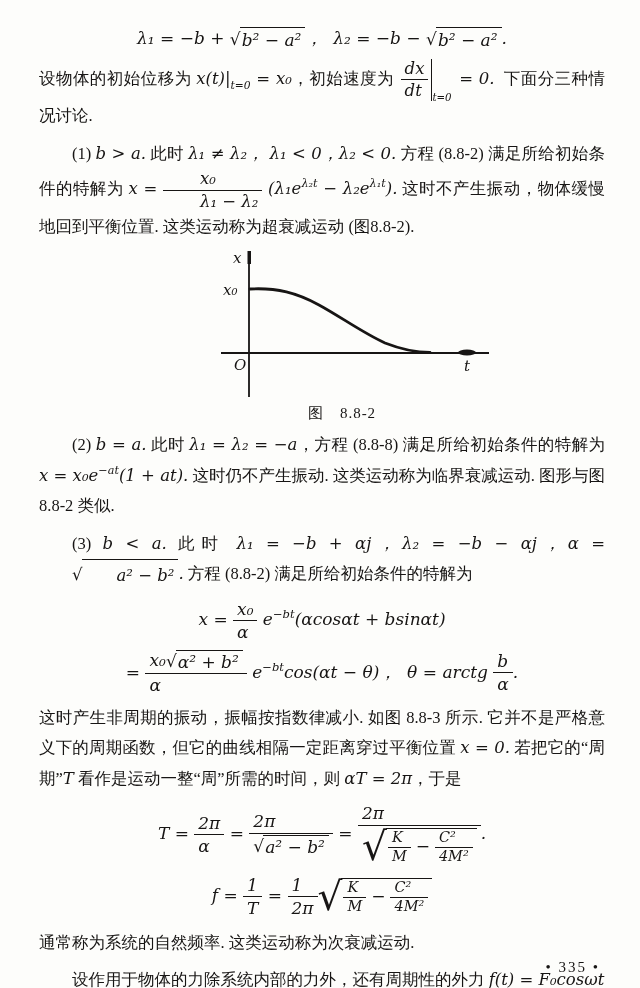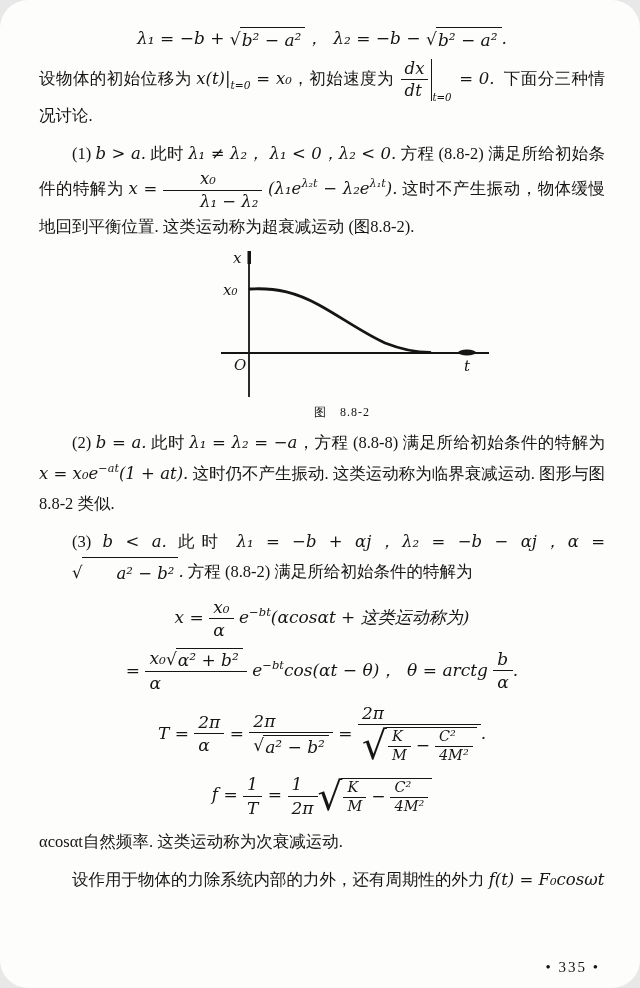--- a/index.html
+++ b/index.html
@@ -6,21 +6,20 @@
   html, body { margin: 0; padding: 0; background: #e8e8e8; }
   .page {
     position: relative;
     width: 640px;
     height: 988px;
     margin: 0 auto;
     background: #fdfdfb;
     overflow: hidden;
     color: #171514;
     font-family: "Liberation Serif", "DejaVu Serif", serif;
-    border-radius: 28px;
   }
   .content {
     padding: 22px 28px 0 32px;
     font-size: 16.5px;
     text-align: justify;
   }
   .para { margin: 7px; line-height: 1.85; }
   .indent { text-indent: 2em; }
   .term { font-weight: normal; }
   .math { font-family: "DejaVu Serif", serif; font-style: italic; }
@@ -50,21 +49,21 @@
   .sup { font-size: 0.68em; vertical-align: 0.6em; }
   .subsc { font-size: 0.65em; vertical-align: -0.45em; }
   .evalgrp { display: inline-flex; align-items: center; vertical-align: middle; margin: 0 2px; }
   .evalgrp .vline { align-self: stretch; border-left: 1.4px solid currentColor; margin-left: 3px; width: 0; }
   .evalgrp .esub { font-size: 0.62em; align-self: flex-end; transform: translateY(38%); font-style: italic; }
   .fig-block { margin: 4px 0 4px 185px; width: 290px; }
   .fig-block svg { display: block; }
   .figtext { font-family: "DejaVu Serif", serif; font-style: italic; font-size: 15px; fill: #171514; }
   .fig-caption {
     text-align: center;
-    font-size: 12px;
+    font-size: 15px;
     margin-top: 5px;
     position: relative;
     left: -20px;
     letter-spacing: 1px;
   }
   .pageno {
     position: absolute;
     right: 40px;
     bottom: 12px;
     font-weight: normal;
@@ -112,42 +111,43 @@
       <div class="fig-caption">图　8.8-2</div>
     </div>
 
     <p class="para indent"><span>(2) </span><span class="math">b = a.</span><span>&nbsp;此时 </span><span class="math">λ₁ = λ₂ = −a</span><span>，方程 (8.8-8) 满足所给初始条件的特解为 </span><span class="math">x = x₀e</span><span class="math sup">−at</span><span class="math">(1 + at).</span><span>&nbsp;这时仍不产生振动. 这类运动称为</span><span class="term">临界衰减运动</span><span>. 图形与图 8.8-2 类似.</span></p>
 
     <p class="para indent"><span>(3) </span><span class="math">b &lt; a.</span><span>&nbsp;此时 </span><span class="math">λ₁ = −b + αj，λ₂ = −b − αj，α = </span><span class="sqrt math">
           <span class="sign">√</span>
           <span class="bar">a² − b²</span>
         </span><span class="math">.</span><span>&nbsp;方程 (8.8-2) 满足所给初始条件的特解为</span></p>
 
-    <div class="formula"><span>x = </span><span class="frac"><span class="num">x₀</span><span class="den">α</span></span><span>&nbsp;e</span><span class="sup">−bt</span><span>(αcosαt + 这类运动称为)</span></div>
+    <div class="formula"><span>x = </span><span class="frac"><span class="num">x₀</span><span class="den">α</span></span><span>&nbsp;e</span><span class="sup">−bt</span><span>(αcosαt + bsinαt)</span></div>
 
     <div class="formula"><span>= </span><span class="frac"><span class="num"><span>x₀</span><span class="sqrt">
               <span class="sign">√</span>
               <span class="bar">α² + b²</span>
             </span></span><span class="den">α</span></span><span>&nbsp;e</span><span class="sup">−bt</span><span>cos(αt − θ)，&nbsp; θ = arctg </span><span class="frac"><span class="num">b</span><span class="den">α</span></span><span>.</span></div>
 
+    <p class="para"><span>这时产生非周期的振动，振幅按指数律减小. 如图 8.8-3 所示. 它并不是严格意义下的周期函数，但它的曲线相隔一定距离穿过平衡位置 </span><span class="math">x = 0.</span><span>&nbsp;若把它的“周期”</span><span class="math">T</span><span> 看作是运动一整“周”所需的时间，则 </span><span class="math">αT = 2π</span><span>，于是</span></p>
 
     <div class="formula tall"><span>T = </span><span class="frac"><span class="num">2π</span><span class="den">α</span></span><span> = </span><span class="frac"><span class="num">2π</span><span class="den"><span class="sqrt">
               <span class="sign">√</span>
               <span class="bar">a² − b²</span>
             </span></span></span><span> = </span><span class="frac"><span class="num">2π</span><span class="den"><span class="sqrt big">
               <span class="sign">√</span>
               <span class="bar"><span class="frac small"><span class="num">K</span><span class="den">M</span></span><span class="mbin">−</span><span class="frac small"><span class="num">C²</span><span class="den">4M²</span></span></span>
             </span></span></span><span>.</span></div>
 
     <div class="formula tall"><span>f = </span><span class="frac"><span class="num">1</span><span class="den">T</span></span><span> = </span><span class="frac"><span class="num">1</span><span class="den">2π</span></span><span class="sqrt big">
           <span class="sign">√</span>
           <span class="bar"><span class="frac small"><span class="num">K</span><span class="den">M</span></span><span class="mbin">−</span><span class="frac small"><span class="num">C²</span><span class="den">4M²</span></span></span>
         </span></div>
 
-    <p class="para"><span>αcosαt</span><span class="term">自然频率</span><span>. 这类运动称为</span><span class="term">次衰减运动</span><span>.</span></p>
+    <p class="para"><span>通常称为系统的</span><span class="term">自然频率</span><span>. 这类运动称为</span><span class="term">次衰减运动</span><span>.</span></p>
 
 
     <p class="para indent"><span>设作用于物体的力除系统内部的力外，还有周期性的外力 </span><span class="math">f(t) = F₀cosωt</span></p>
 
   </div>
 
   <div class="pageno">• 335 •</div>
 </div>
 
 </body></html>

